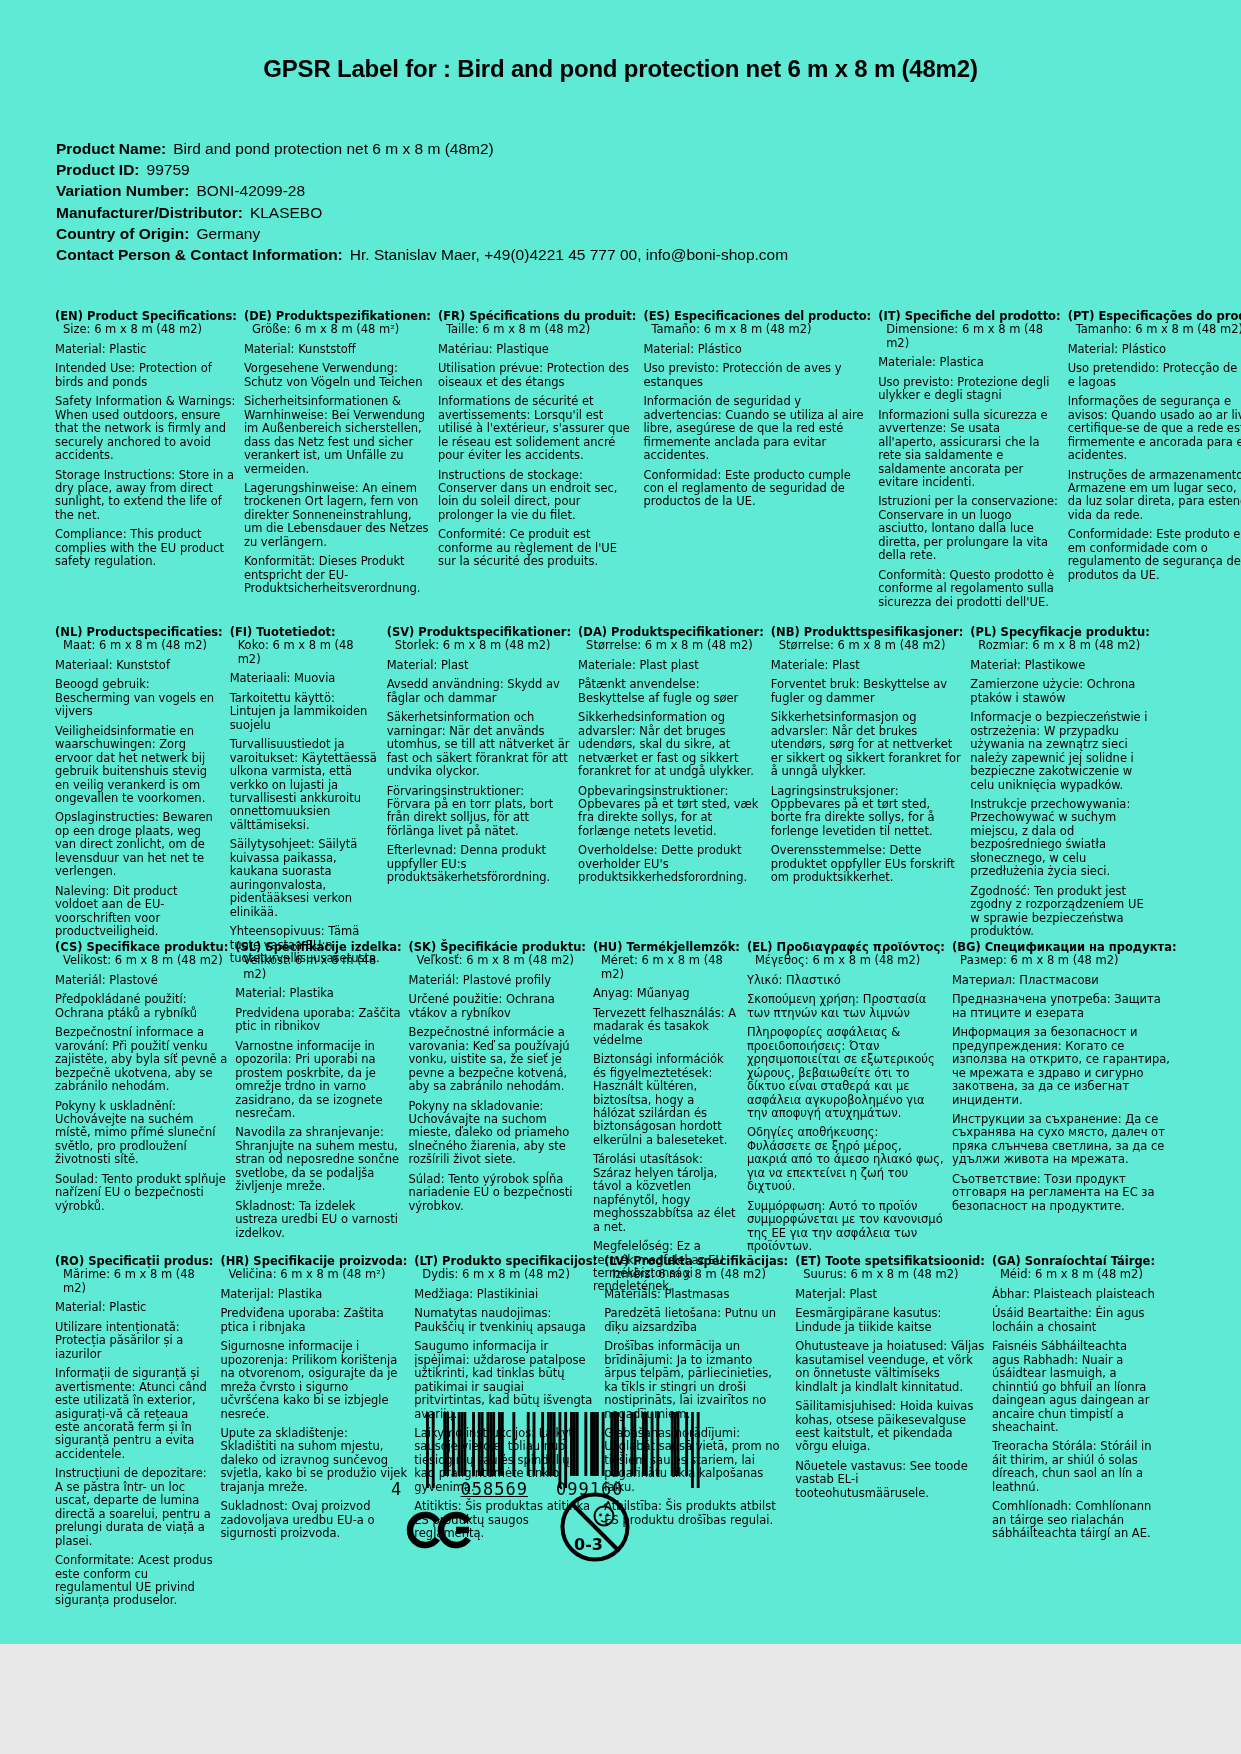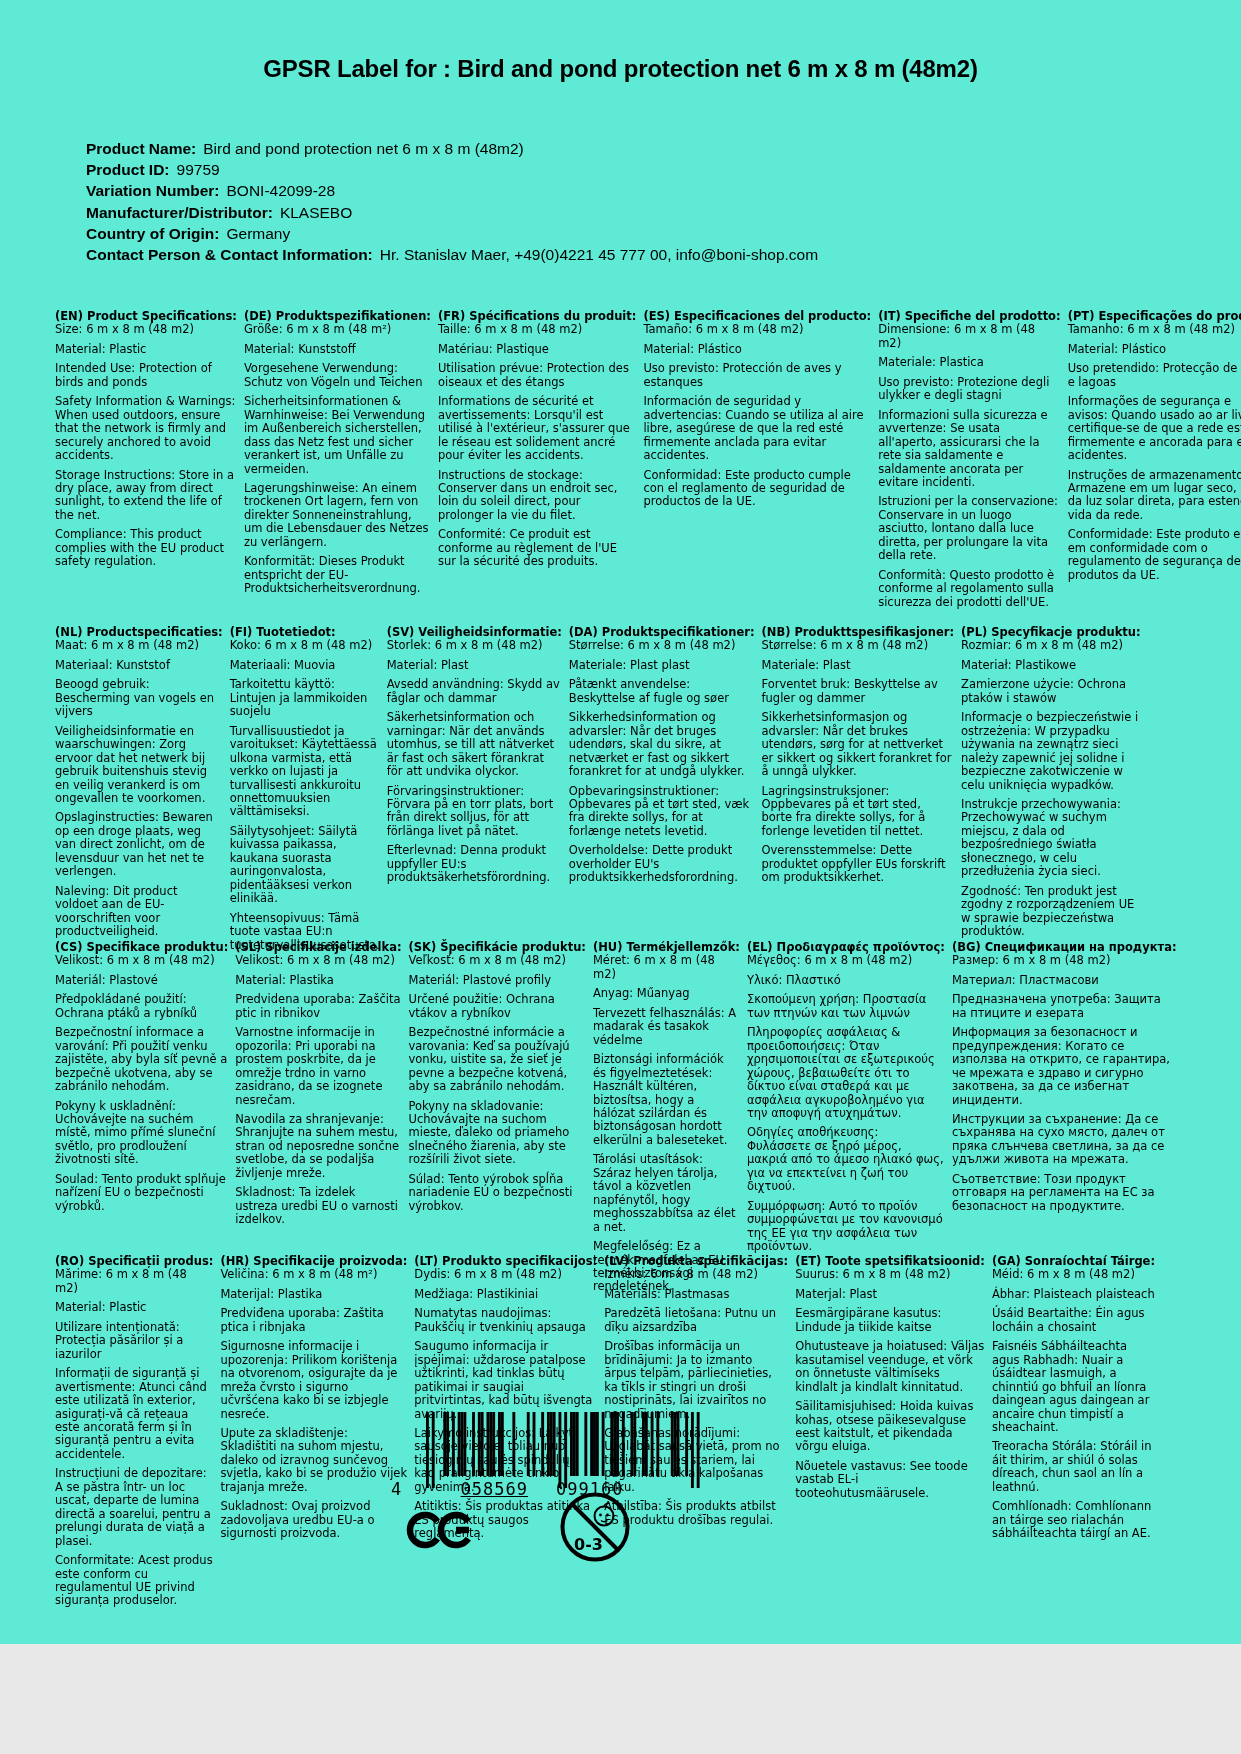--- a/index.html
+++ b/index.html
@@ -2,31 +2,31 @@
 <html><head>
 <meta charset="utf-8">
 <style>
   html,body{margin:0;padding:0;background:#e8e8e8;}
   .page{position:relative;width:1241px;height:1644px;margin:0 auto;background:#5eead4;
         color:#000;font-family:"DejaVu Sans","Liberation Sans",sans-serif;overflow:hidden;}
   .title{position:absolute;top:55px;left:0;width:100%;text-align:center;margin:0;
          font-family:"Liberation Sans",sans-serif;font-weight:bold;font-size:24px;letter-spacing:-0.2px;}
   .product-info{position:absolute;left:56px;top:138px;font-family:"Liberation Sans",sans-serif;
                 font-size:15.5px;line-height:21.2px;}
-  .pi-label{font-weight:bold;margin-left:30px;}
+  .pi-label{font-weight:bold;}
   .pi-value{margin-left:7px;}
   .lang-row{position:absolute;left:55px;width:1063px;display:grid;
             grid-template-columns:repeat(6,1fr);column-gap:7px;}
   #lang-row-0{top:310px;}
   #lang-row-1{top:626px;}
   #lang-row-2{top:941px;}
   #lang-row-3{top:1255px;}
   .cell{font-size:11.5px;line-height:1.17;}
   .cell-header{font-weight:bold;white-space:nowrap;overflow:visible;}
-  .cell .size{margin:0 0 6px 0;}
+  .cell .size{margin:0 0 6px 8px;}
   .cell p{margin:0 0 6px 0;}
   #barcode-svg{position:absolute;left:426px;top:1412px;}
   .bc-num{position:absolute;top:1479px;font-family:"DejaVu Sans Mono","Liberation Mono",monospace;
           font-size:17px;letter-spacing:1px;}
   #bc-num-0{left:391px;}
   #bc-num-1{left:434px;width:94px;text-align:right;text-decoration:underline;}
   #bc-num-2{left:556px;width:94px;}
   #ce-svg{position:absolute;left:406px;top:1505px;}
   #age-svg{position:absolute;left:559px;top:1491px;}
 </style>
@@ -114,21 +114,21 @@
       <div class="cell">
         <div class="cell-header">(FI) Tuotetiedot:</div>
         <div class="size">Koko: 6 m x 8 m (48 m2)</div>
         <p>Materiaali: Muovia</p>
         <p>Tarkoitettu käyttö: Lintujen ja lammikoiden suojelu</p>
         <p>Turvallisuustiedot ja varoitukset: Käytettäessä ulkona varmista, että verkko on lujasti ja turvallisesti ankkuroitu onnettomuuksien välttämiseksi.</p>
         <p>Säilytysohjeet: Säilytä kuivassa paikassa, kaukana suorasta auringonvalosta, pidentääksesi verkon elinikää.</p>
         <p>Yhteensopivuus: Tämä tuote vastaa EU:n tuoteturvallisuusasetusta.</p>
       </div>
       <div class="cell">
-        <div class="cell-header">(SV) Veiligheidsinformatie:</div>
+        <div class="cell-header">(SV) Produktspecifikationer:</div>
         <div class="size">Storlek: 6 m x 8 m (48 m2)</div>
         <p>Material: Plast</p>
         <p>Avsedd användning: Skydd av fåglar och dammar</p>
         <p>Säkerhetsinformation och varningar: När det används utomhus, se till att nätverket är fast och säkert förankrat för att undvika olyckor.</p>
         <p>Förvaringsinstruktioner: Förvara på en torr plats, bort från direkt solljus, för att förlänga livet på nätet.</p>
         <p>Efterlevnad: Denna produkt uppfyller EU:s produktsäkerhetsförordning.</p>
       </div>
       <div class="cell">
         <div class="cell-header">(DA) Produktspecifikationer:</div>
         <div class="size">Størrelse: 6 m x 8 m (48 m2)</div>

